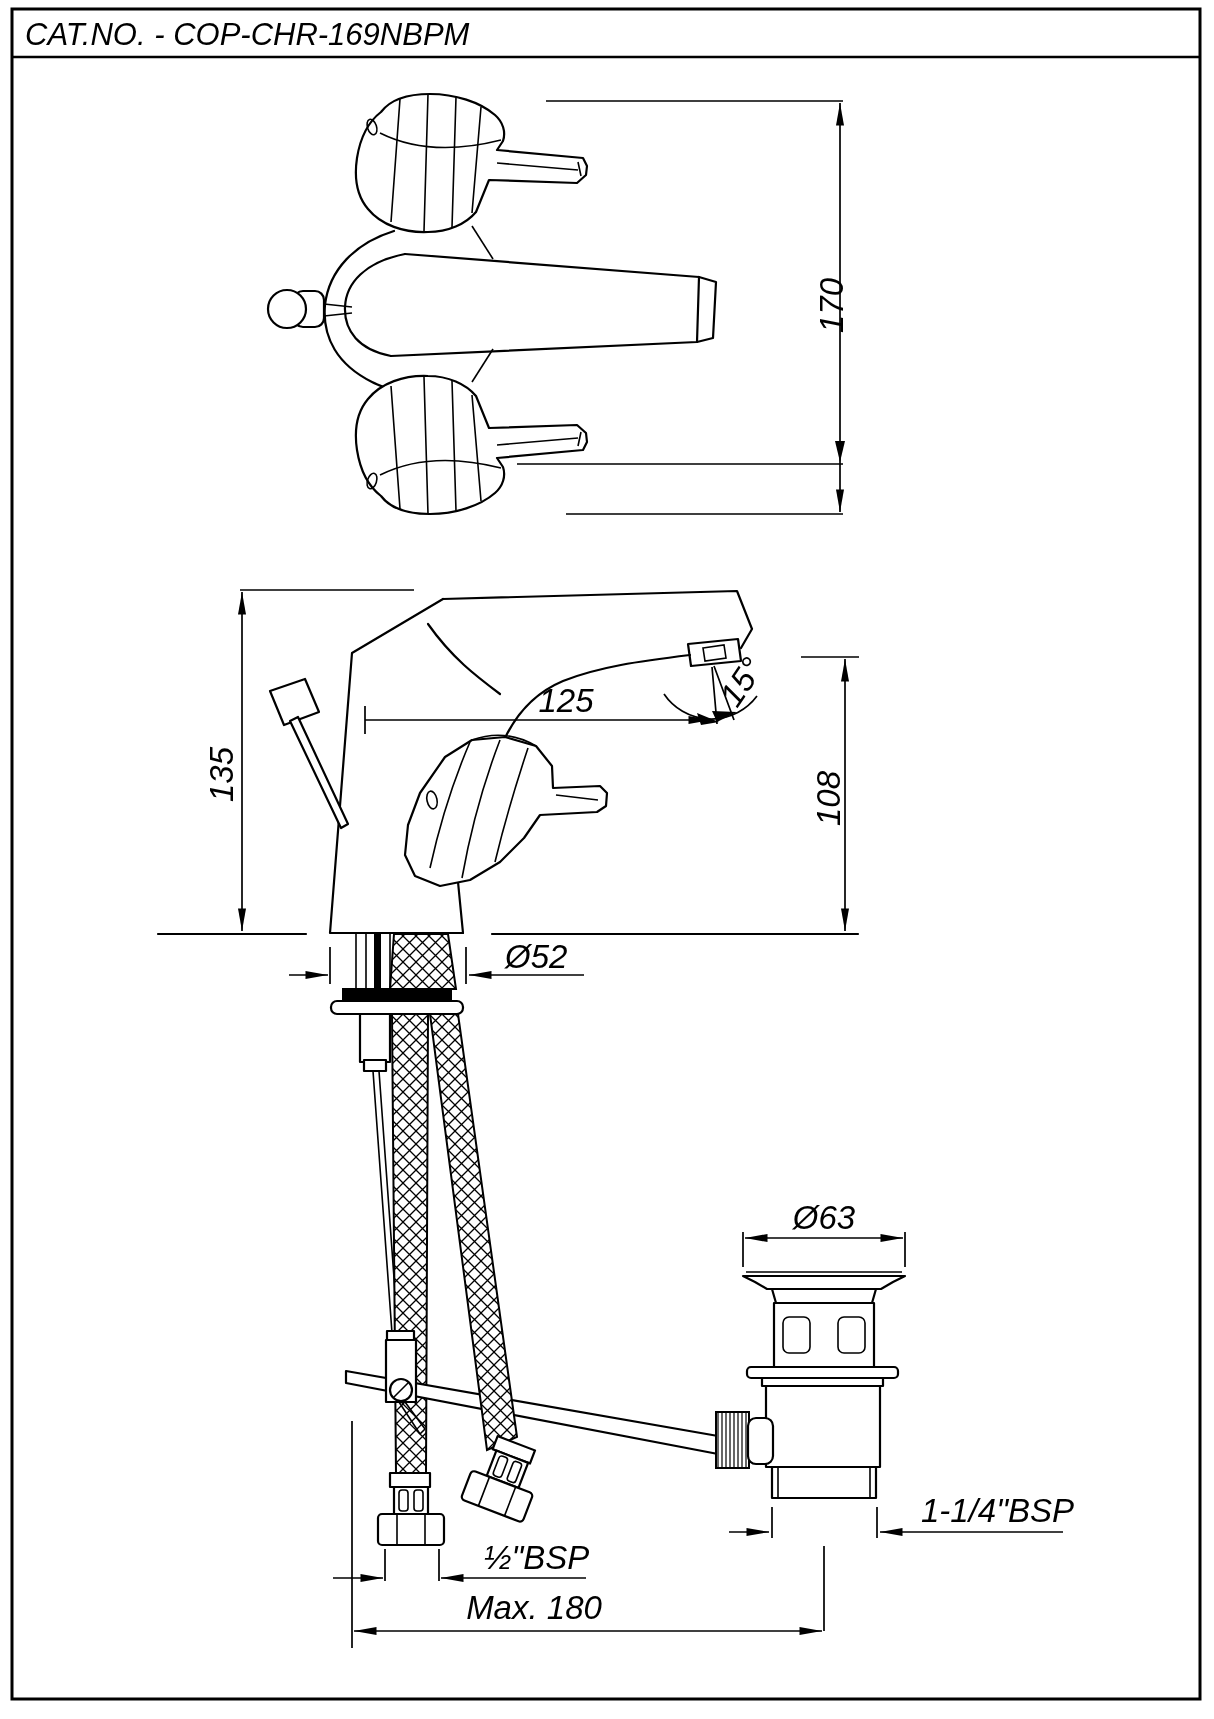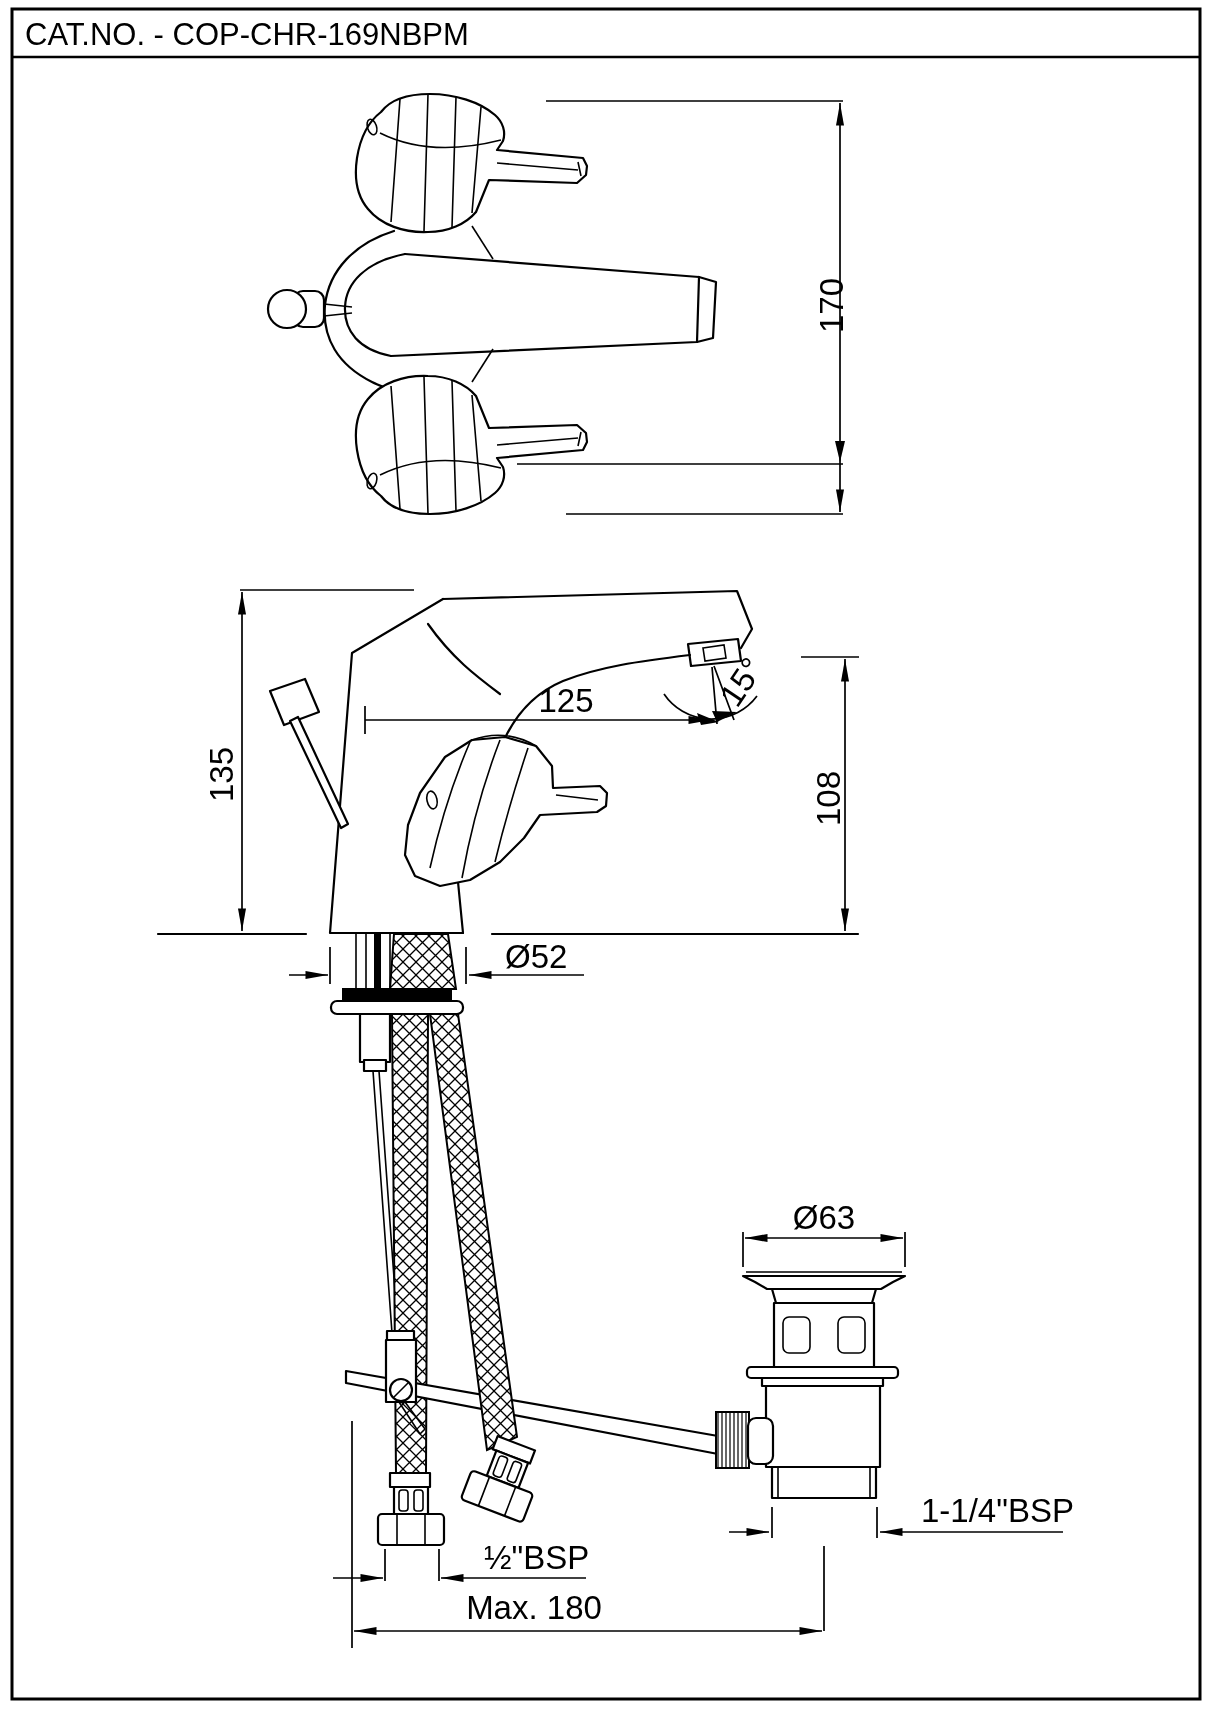--- a/index.html
+++ b/index.html
@@ -1,17 +1,17 @@
 <!DOCTYPE html>
 <html><head>
 <meta charset="utf-8">
 <style>
   html,body{margin:0;padding:0;background:#ffffff;}
   body{font-family:"Liberation Sans", sans-serif;}
-  .sheet{width:1214px;height:1719px;position:relative;background:#fff;}
+  .sheet{width:1214px;height:1719px;position:relative;background:#fff;font-style:italic;}
   svg{display:block;}
   text{fill:#000;font-family:"Liberation Sans","DejaVu Sans",sans-serif;}
   .dimtext{font-size:33px;}
   .titletext{font-size:31px;}
   .ol{stroke:#000;stroke-width:2.2;fill:none;stroke-linecap:round;stroke-linejoin:round;}
   .olw{stroke:#000;stroke-width:2.2;fill:#fff;stroke-linejoin:round;}
   .dim{stroke:#000;stroke-width:1.7;fill:none;}
   .thin{stroke:#000;stroke-width:1.6;fill:none;}
 </style>
 </head>

